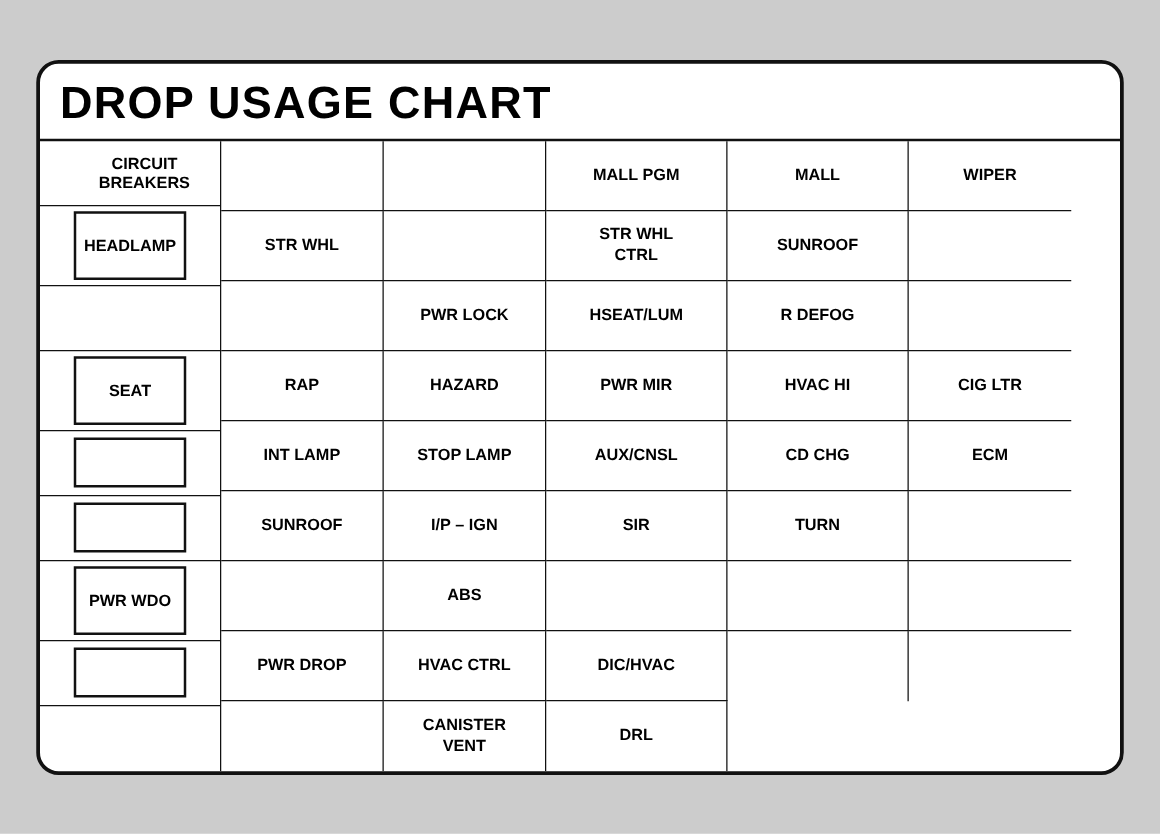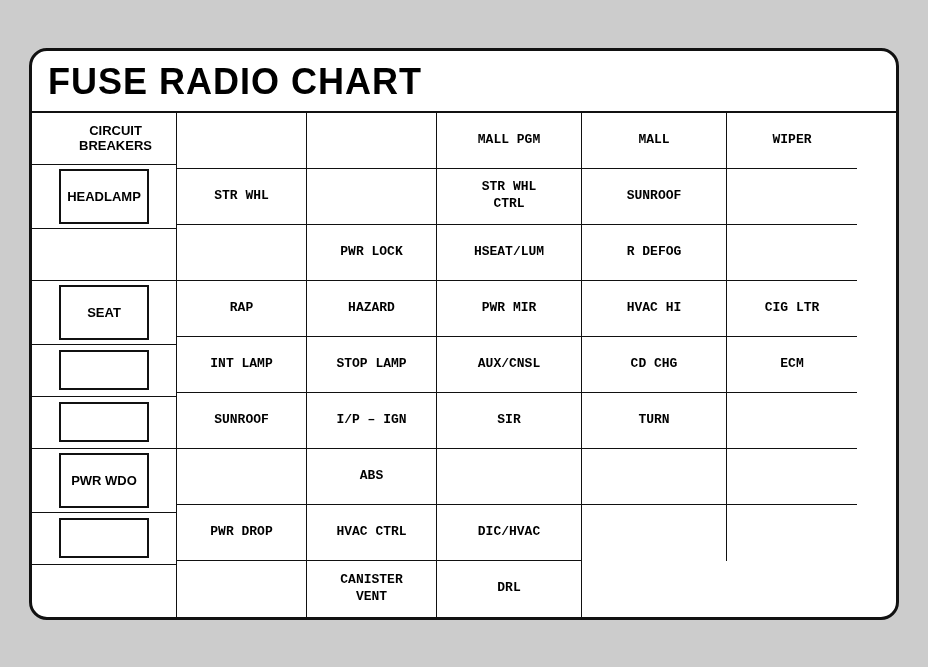--- a/index.html
+++ b/index.html
@@ -61,21 +61,20 @@
       padding: 4px 8px;
       min-height: 52px;
       flex-direction: column;
       text-align: center;
     }
     .lp-row.no-bottom { border-bottom: none; }
     .right-grid {
       flex: 1;
       display: grid;
       grid-template-columns: 130px 130px 145px 145px 130px;
-      font-family: Liberation Mono, monospace;
     }
     .rg-cell {
       border-right: 1.5px solid #111;
       border-bottom: 1.5px solid #111;
       display: flex;
       align-items: center;
       justify-content: center;
       text-align: center;
       font-size: 13px;
       font-weight: bold;
@@ -85,21 +84,21 @@
     }
     .rg-cell:nth-child(5n) {
       border-right: none;
     }
     .rg-cell.no-bottom { border-bottom: none; }
   </style>
 </head>
 <body>
 
 <div class="chart-container">
-  <div class="chart-title">FUSE RADIO CHART</div>
+  <div class="chart-title">DROP USAGE CHART</div>
   <div class="chart-body">
 
     <div class="left-panel">
 
       <div class="lp-row">
         <span class="cb-label">CIRCUIT<br>BREAKERS</span>
       </div>
 
       <div class="lp-row">
         <div class="inner-box">HEADLAMP</div>

